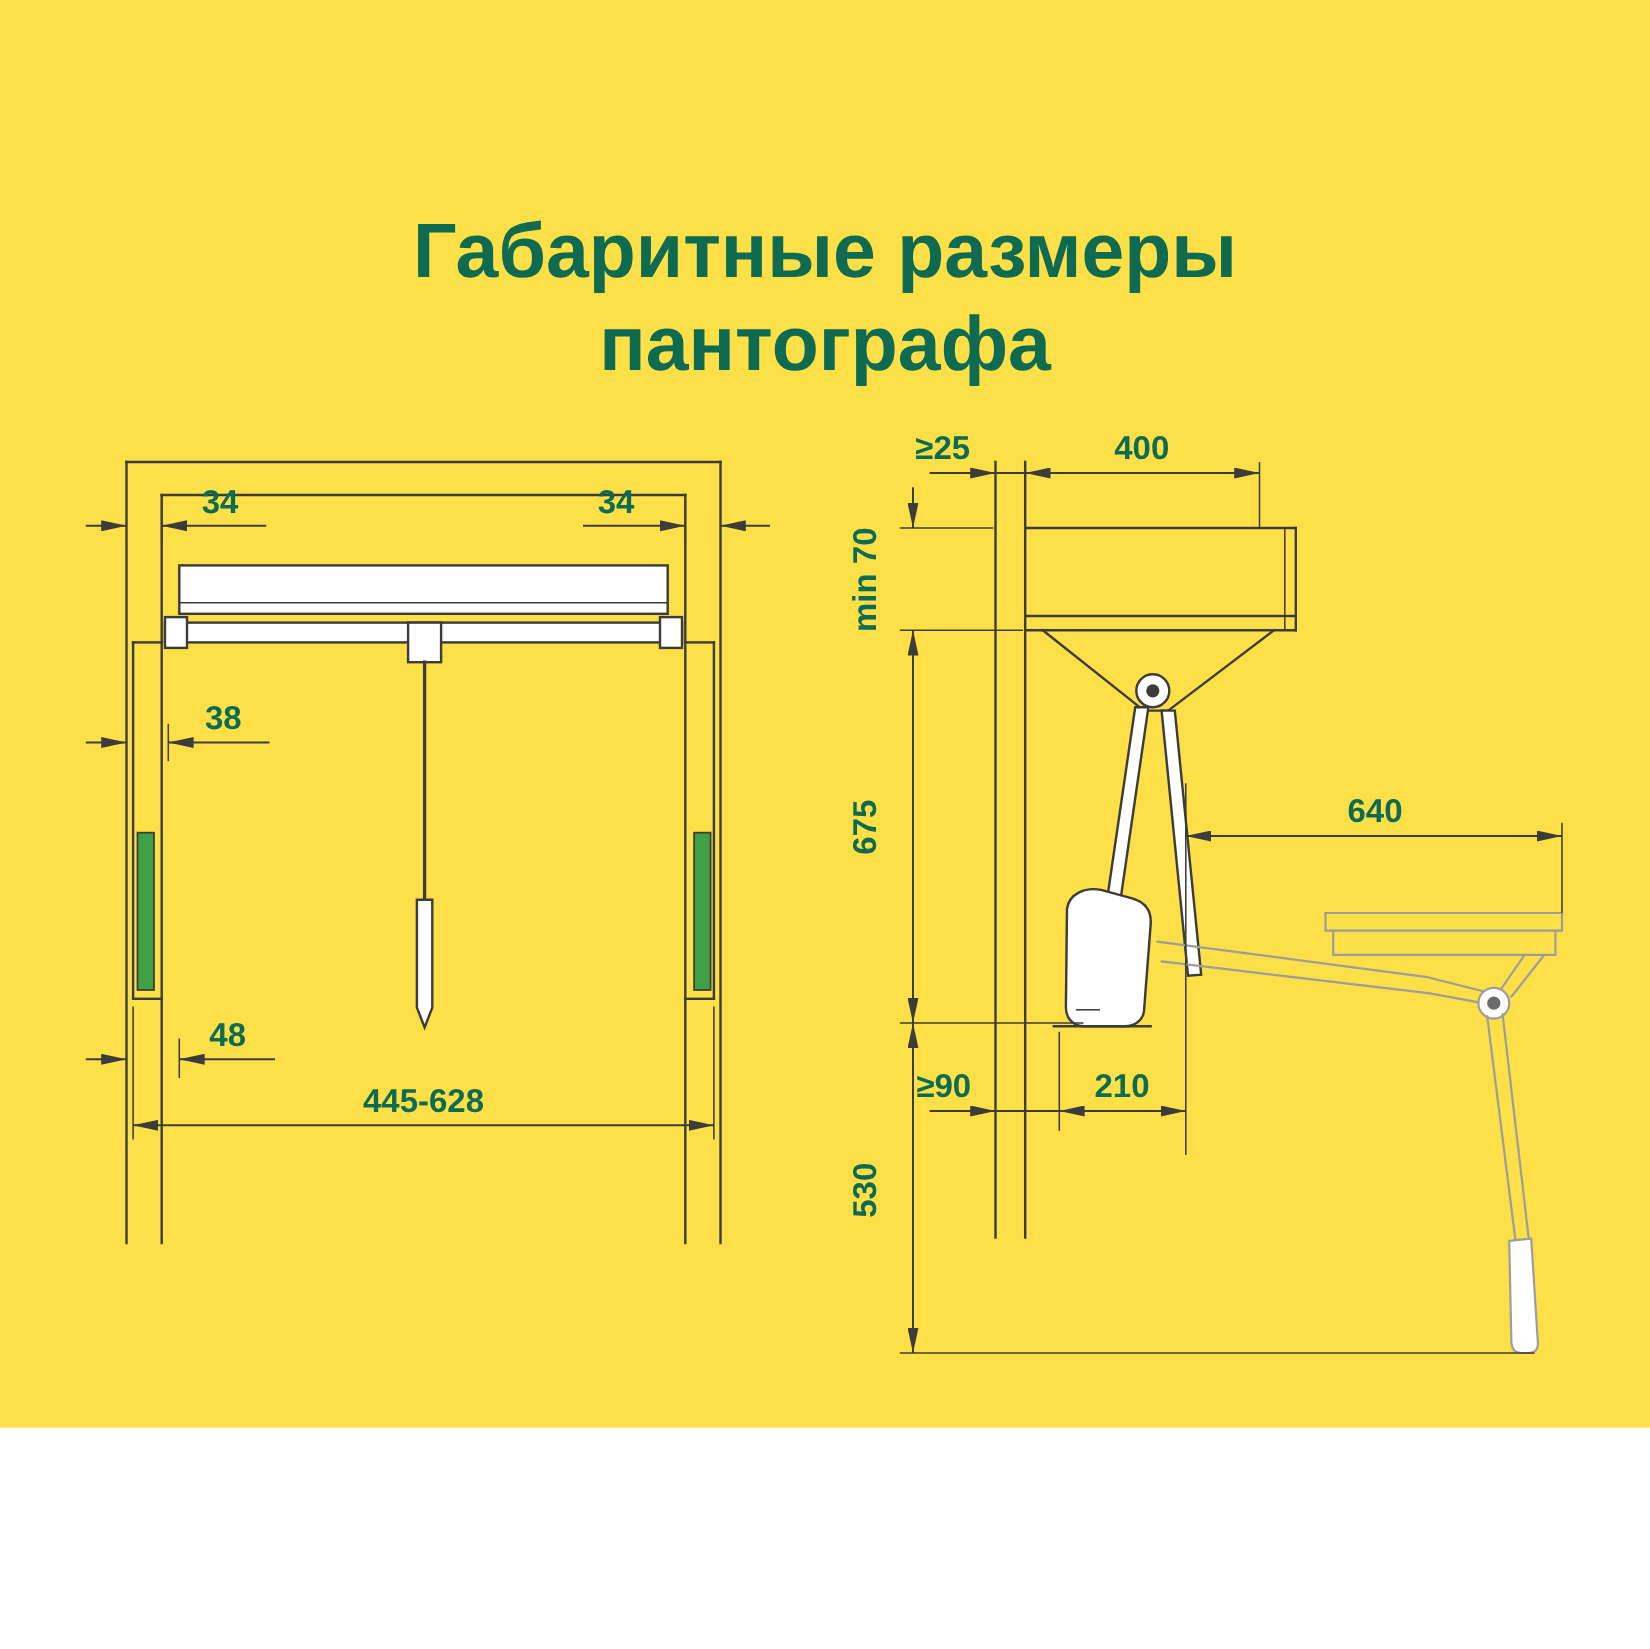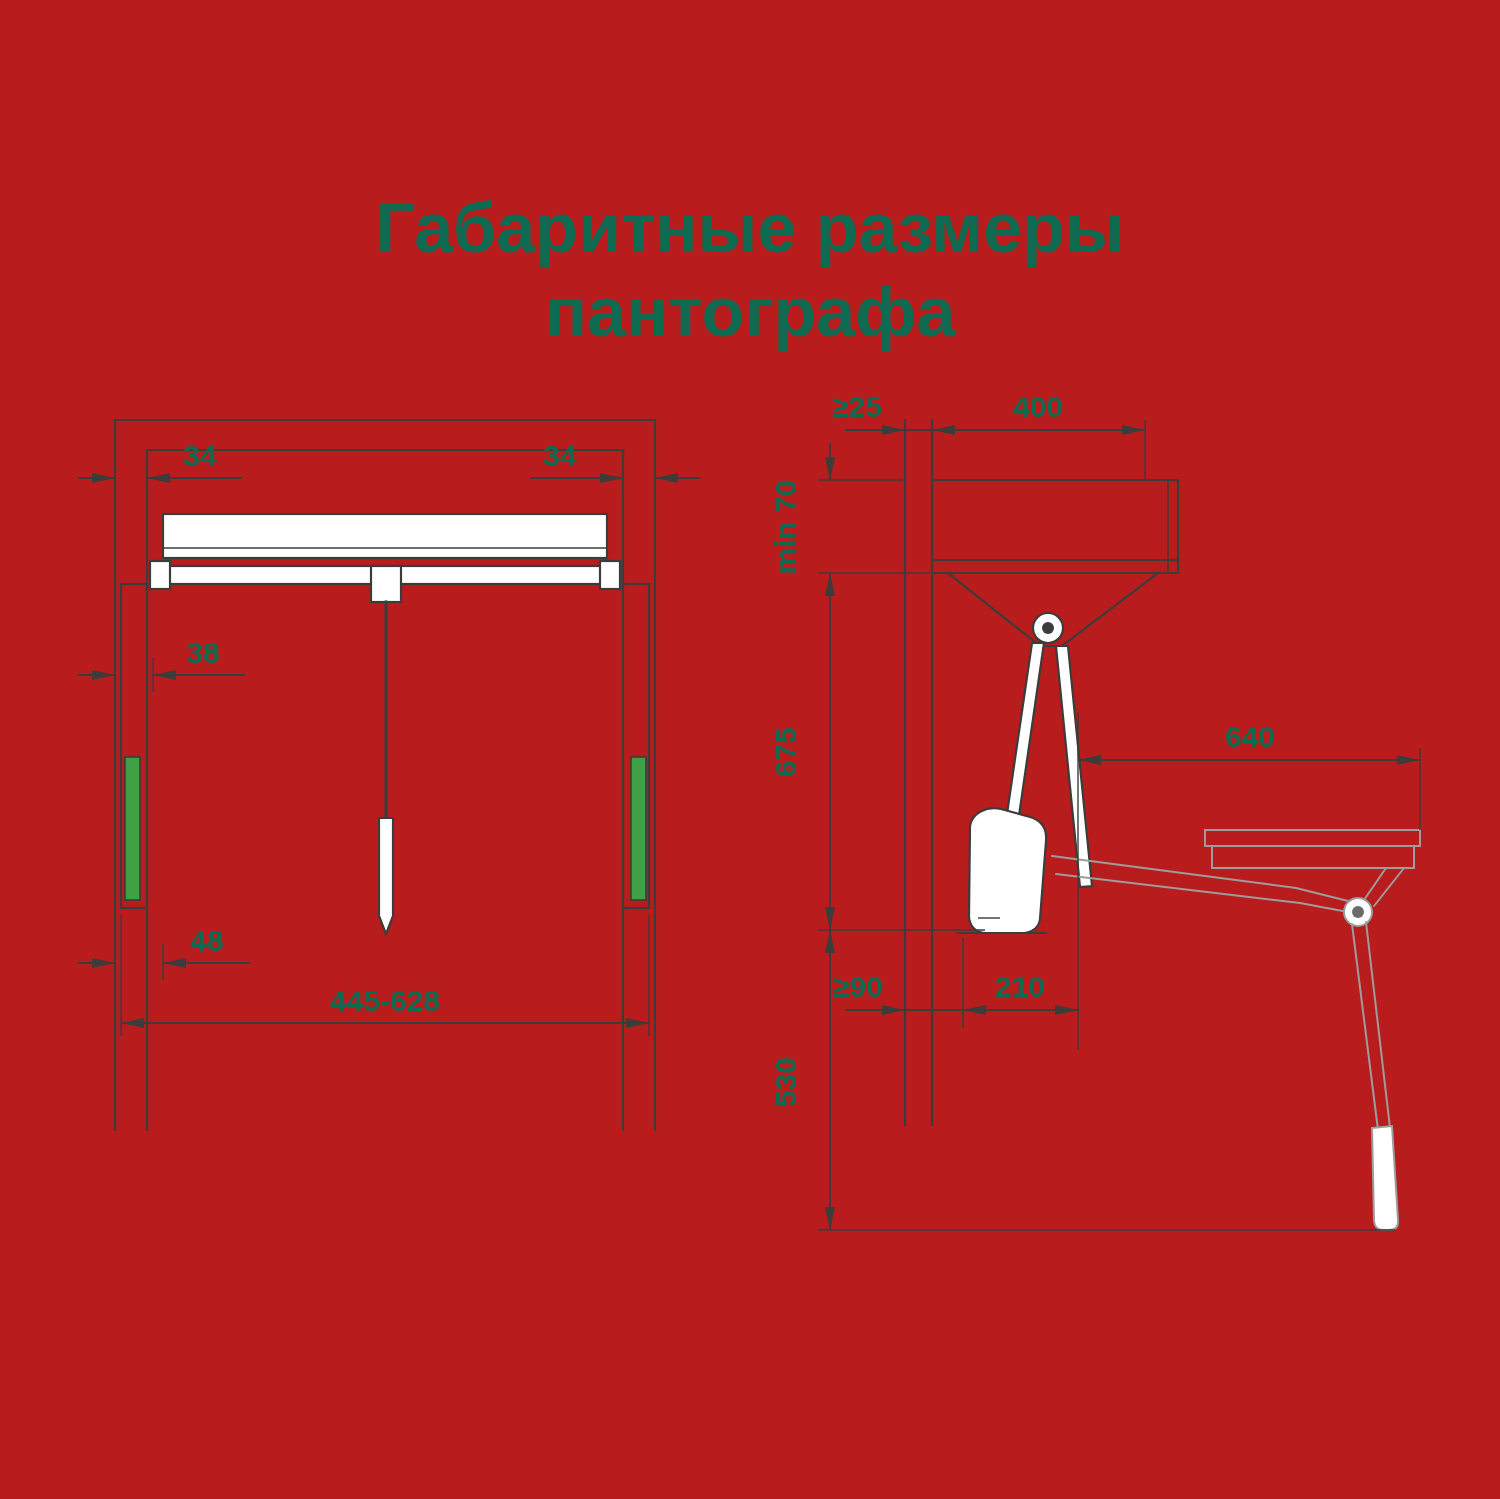--- a/index.html
+++ b/index.html
@@ -2,21 +2,21 @@
 <html style="--accent-green: #3FA045; --text-green: #0E6B51; --line: #3C3C3B; --ghost: #9D9D9C;"><head>
 <meta charset="utf-8">
 <style>
   :root{
     --accent-green:#3FA045;
     --text-green:#0E6B51;
     --line:#3C3C3B;
     --ghost:#9D9D9C;
   }
   html,body{margin:0;padding:0;background:#ffffff;}
-  .page{position:relative;width:1500px;height:1499px;background:#b91c1c;overflow:hidden;}
+  .page{position:relative;width:1500px;height:1298px;background:#fde047;overflow:hidden;}
   svg{display:block;}
   .ln{stroke:var(--line);stroke-width:2.2;fill:none;stroke-linecap:square;stroke-linejoin:miter;}
   .lnthin{stroke:var(--line);stroke-width:1.4;fill:none;}
   .white{fill:#ffffff;stroke:var(--line);stroke-width:2.2;}
   .dim{stroke:var(--line);stroke-width:1.8;fill:none;}
   .green{fill:var(--accent-green);stroke:var(--line);stroke-width:1.6;}
   .ghost{stroke:var(--ghost);stroke-width:2;fill:none;stroke-linecap:round;}
   .ghostfill{fill:#ffffff;stroke:var(--ghost);stroke-width:2;}
   .bolt{fill:var(--line);stroke:none;}
   .ghostbolt{fill:#6b6b6b;stroke:none;}

